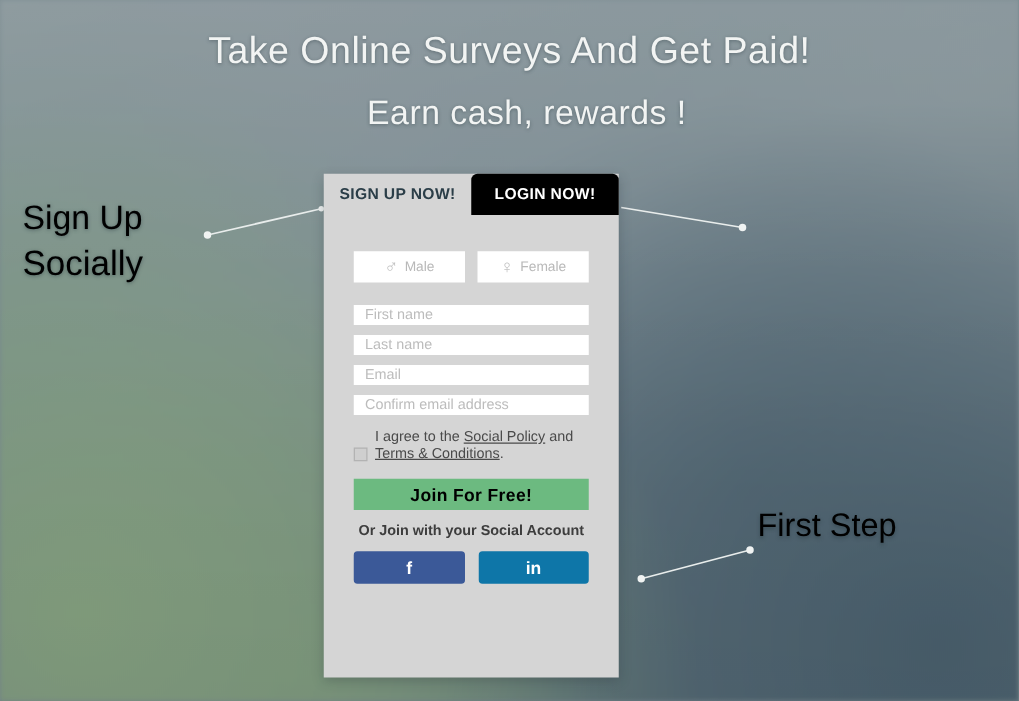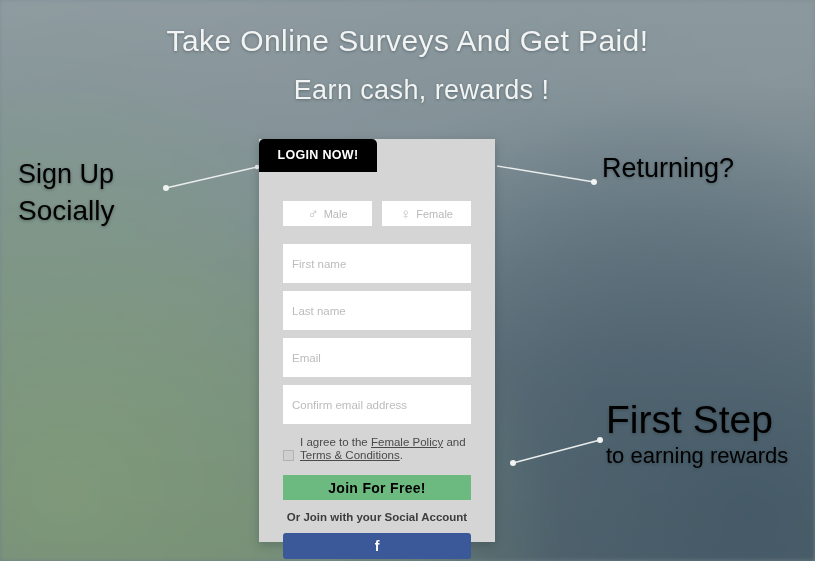--- a/index.html
+++ b/index.html
@@ -71,21 +71,21 @@
   }
   #annot-signup { left: 18px; top: 158px; text-align: left; }
   #annot-signup .line-a { font-size: 27px; line-height: 32px; }
   #annot-signup .line-b { font-size: 28px; line-height: 42px; }
 
   #annot-returning { left: 602px; top: 152px; text-align: left; }
   #annot-returning .line-a { font-size: 27px; line-height: 33px; }
   #annot-returning .line-b { font-size: 27px; line-height: 33px; }
 
   #annot-firststep { left: 606px; top: 398px; text-align: left; }
-  #annot-firststep .line-a { font-size: 39px; line-height: 44px; }
+  #annot-firststep .line-a { font-size: 26px; line-height: 44px; }
   #annot-firststep .line-b { font-size: 22px; line-height: 28px; text-align: right; }
 
   #connectors {
     position: absolute;
     inset: 0;
     pointer-events: none;
   }
 
   
   #signup-card {
@@ -152,21 +152,21 @@
   .gender-sym {
     font-size: 15px;
     line-height: 15px;
     color: #c2c2c2;
   }
 
   .field {
     display: block;
     box-sizing: border-box;
     width: 100%;
-    height: 39px;
+    height: 16px;
     margin-top: 8px;
     background: #ffffff;
     border: none;
     padding: 0 9px;
     font-size: 11.5px;
     font-family: "Liberation Sans", sans-serif;
     color: #5a5a5a;
   }
   .field::placeholder { color: #bcbcbc; }
   #input-firstname { margin-top: 18px; }
@@ -268,31 +268,30 @@
   <circle cx="513" cy="463" r="3" fill="#f0f3f2"></circle>
   <circle cx="600" cy="440" r="3" fill="#f0f3f2"></circle>
 </svg>
 
 <div class="annotation" id="annot-signup">
   <div class="line-a">Sign Up</div>
   <div class="line-b">Socially</div>
 </div>
 
 <div class="annotation" id="annot-returning">
-  <div class="line-a">Returning?</div>
 </div>
 
 <div class="annotation" id="annot-firststep">
   <div class="line-a">First Step</div>
-  <div class="line-b">to earning rewards</div>
 </div>
 
 <div id="signup-card">
 
   <div class="tabs">
+    <div class="tab" id="tab-signup">SIGN UP NOW!</div>
     <div class="tab" id="tab-login">LOGIN NOW!</div>
   </div>
 
   <div class="card-body">
 
     <div class="gender-row">
       <button class="gender-btn">
         <span class="gender-sym">♂</span>
         <span>Male</span>
       </button>
@@ -303,28 +302,31 @@
     </div>
 
     <input class="field" id="input-firstname" type="text" placeholder="First name" style="">
     <input class="field" id="input-lastname" type="text" placeholder="Last name" style="">
     <input class="field" id="input-email" type="text" placeholder="Email" style="">
     <input class="field" id="input-confirm-email" type="text" placeholder="Confirm email address" style="">
 
     <div class="terms-row">
       <input type="checkbox" id="terms-checkbox" style="">
       <div class="terms-text">
-        <span>I agree to the </span><a href="#">Female Policy</a><span> and </span><a href="#">Terms &amp; Conditions</a><span>.</span>
+        <span>I agree to the </span><a href="#">Social Policy</a><span> and </span><a href="#">Terms &amp; Conditions</a><span>.</span>
       </div>
     </div>
 
     <button id="join-button">Join For Free!</button>
 
     <div id="social-caption">Or Join with your Social Account</div>
 
     <div class="social-row">
       <button class="social-btn" id="social-facebook">
         <span>f</span>
       </button>
+      <button class="social-btn" id="social-linkedin">
+        <span>in</span>
+      </button>
     </div>
 
   </div>
 </div>
 
 </body></html>

